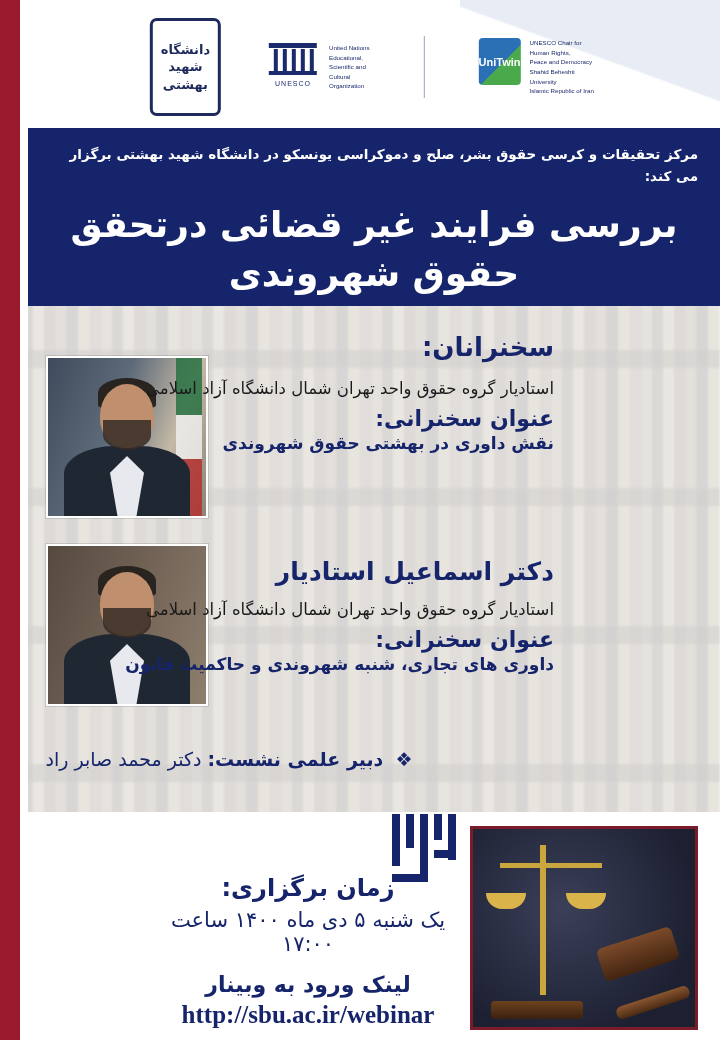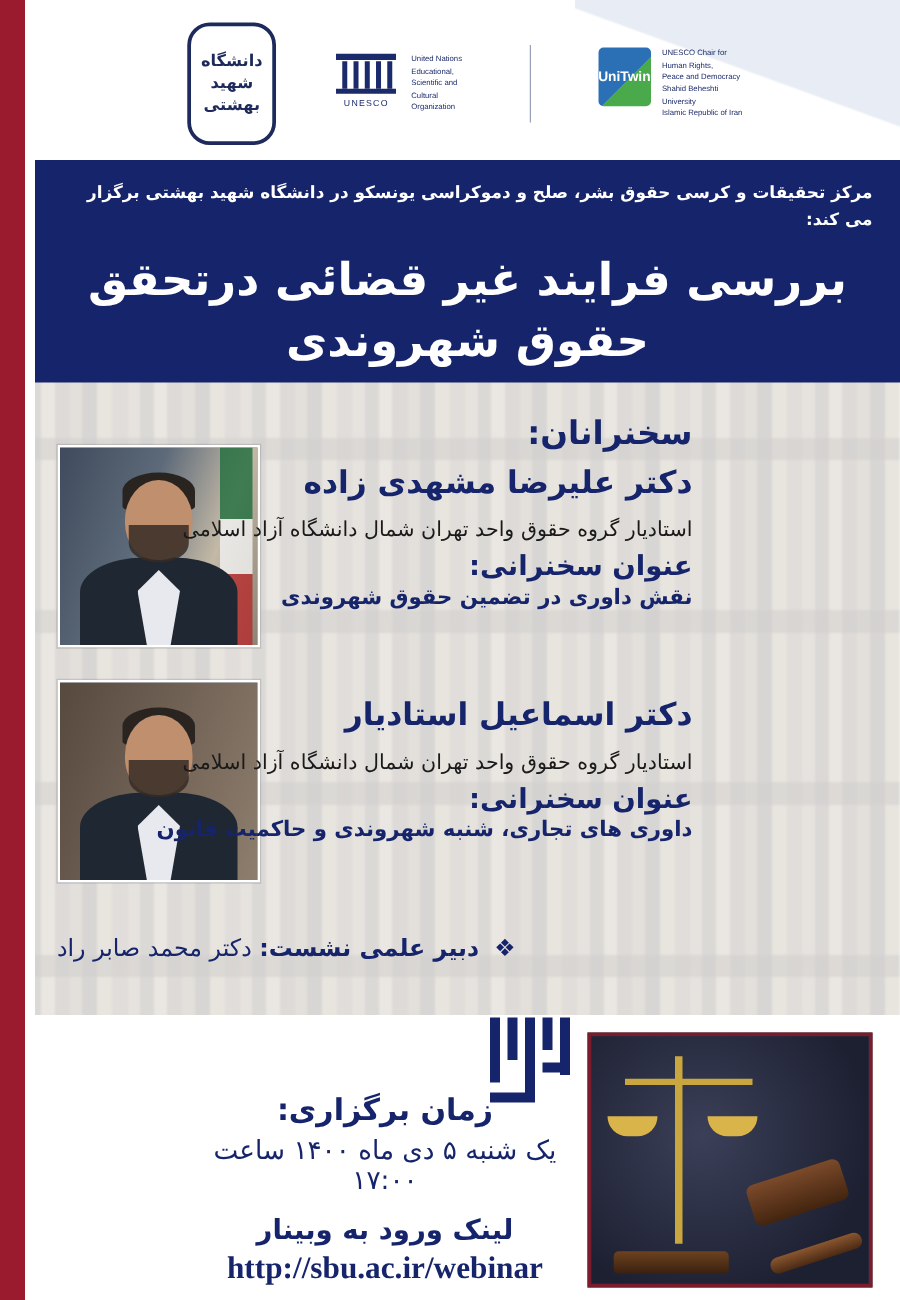--- a/index.html
+++ b/index.html
@@ -85,21 +85,21 @@
     top: 18px;
     display: flex;
     align-items: center;
     gap: 46px;
     direction: ltr;
   }
   
   .sbu-logo {
     width: 88px; height: 92px;
     border: 3px solid #1d2a5b;
-    border-radius: 18px;
+    border-radius: 7px;
     position: relative;
     display: flex;
     align-items: center;
     justify-content: center;
   }
   .sbu-logo .inner {
     font-family: "DejaVu Sans", sans-serif;
     font-size: 13px;
     font-weight: bold;
     color: #1d2a5b;
@@ -538,24 +538,23 @@
       <div class="ph-bg-1"></div>
       <div class="ph-flag"></div>
       <div class="ph-body"></div>
       <div class="ph-shirt"></div>
       <div class="ph-hair"></div>
       <div class="ph-head"></div>
       <div class="ph-beard"></div>
     </div>
 
     <div class="sp-block sp-1">
-      <div class="sp-name">دکتر علیرضا مشهدی زاده</div>
       <div class="sp-affil">استادیار گروه حقوق واحد تهران شمال دانشگاه آزاد اسلامی</div>
       <div class="sp-talk-label">عنوان سخنرانی:</div>
-      <div class="sp-talk-title">نقش داوری در تضمین حقوق شهروندی</div>
+      <div class="sp-talk-title">نقش داوری در بهشتی حقوق شهروندی</div>
     </div>
 
     <div class="photo photo-2">
       <div class="ph-bg-2"></div>
       <div class="ph-body"></div>
       <div class="ph-shirt"></div>
       <div class="ph-hair"></div>
       <div class="ph-head"></div>
       <div class="ph-beard"></div>
     </div>

